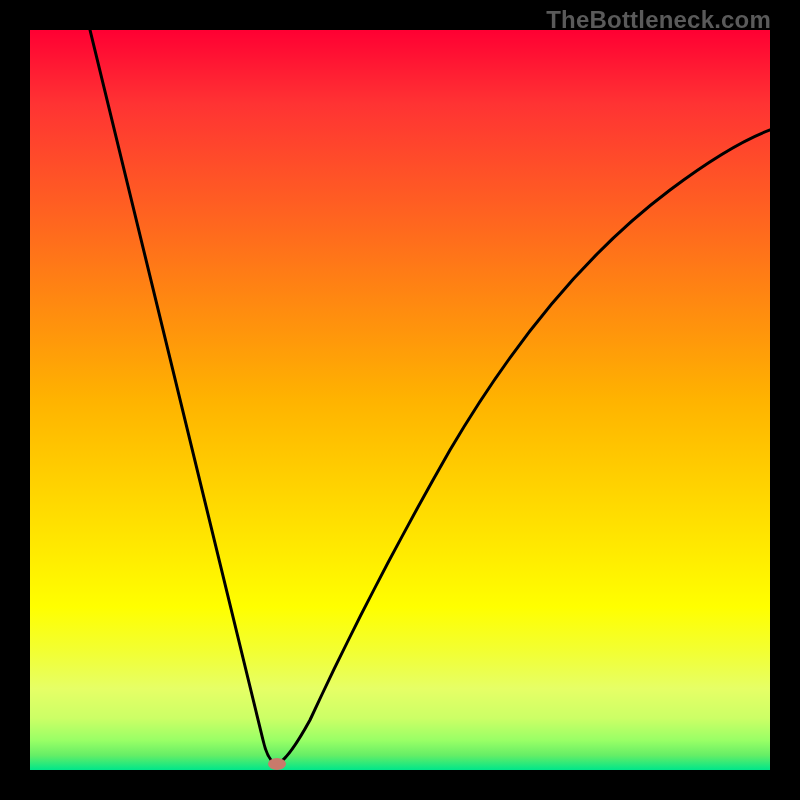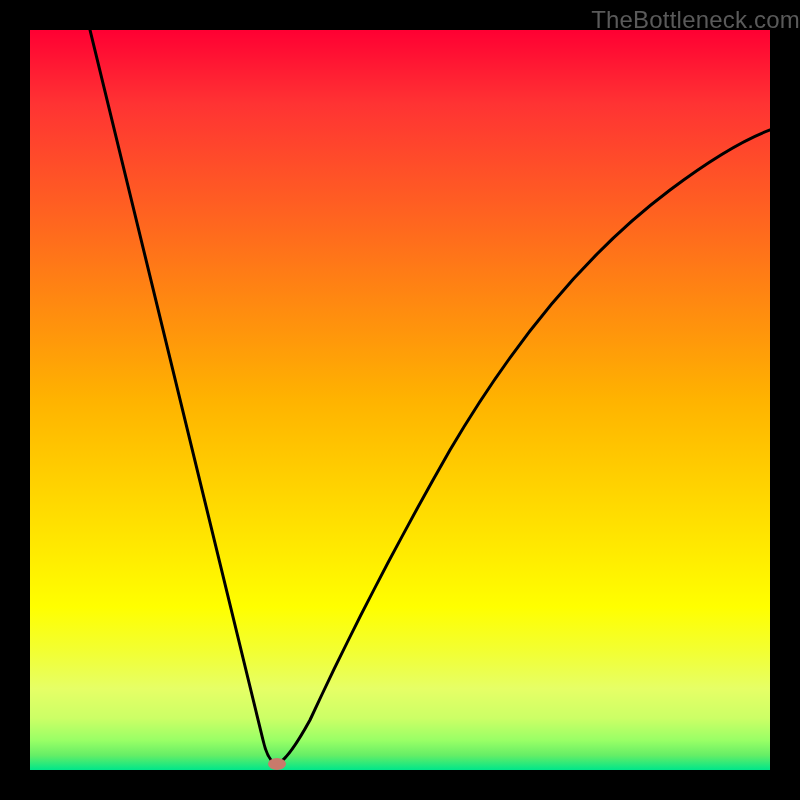--- a/index.html
+++ b/index.html
@@ -44,24 +44,24 @@
       #e6ff66 89%,
       #ccff66 93%,
       #99ff66 96%,
       #66ee66 98%,
       #00e68a 100%
     );
   }
   .watermark {
     position: absolute;
     top: 6px;
-    right: 0;
+    right: 29px;
     color: #5a5a5a;
     font-size: 24px;
-    font-weight: 400;
+    font-weight: 700;
     letter-spacing: 0.2px;
     z-index: 5;
     margin-left: 42px;
   }
   .curve-svg {
     position: absolute;
     left: 30px;
     top: 30px;
     width: 740px;
     height: 740px;

